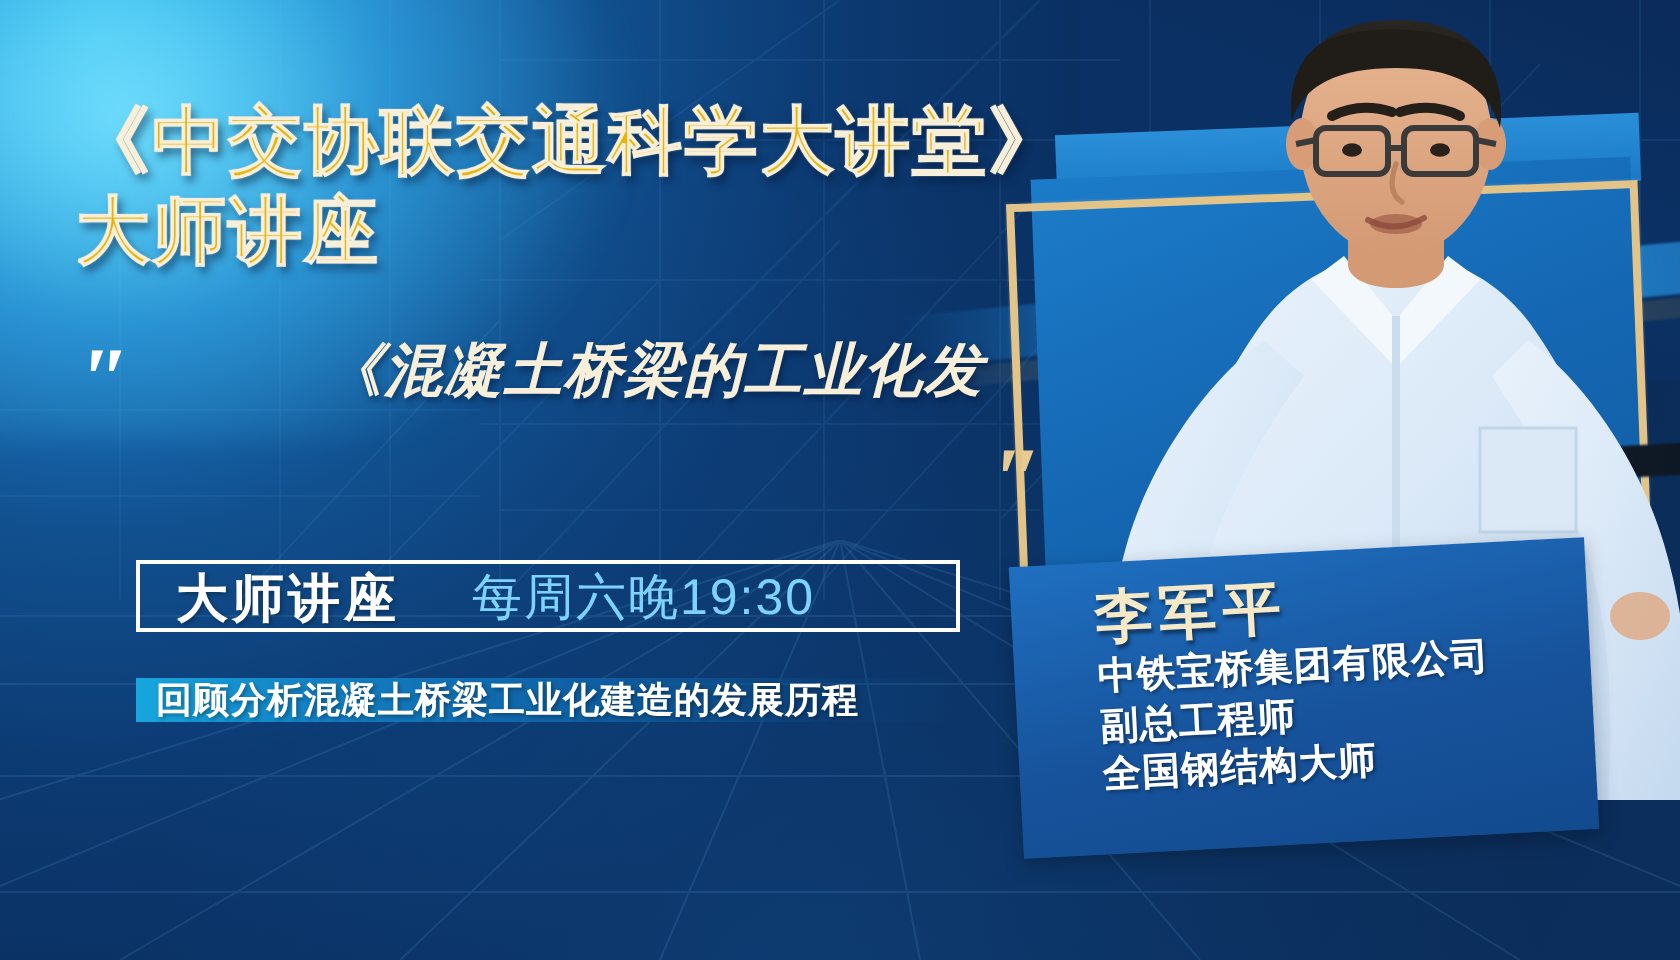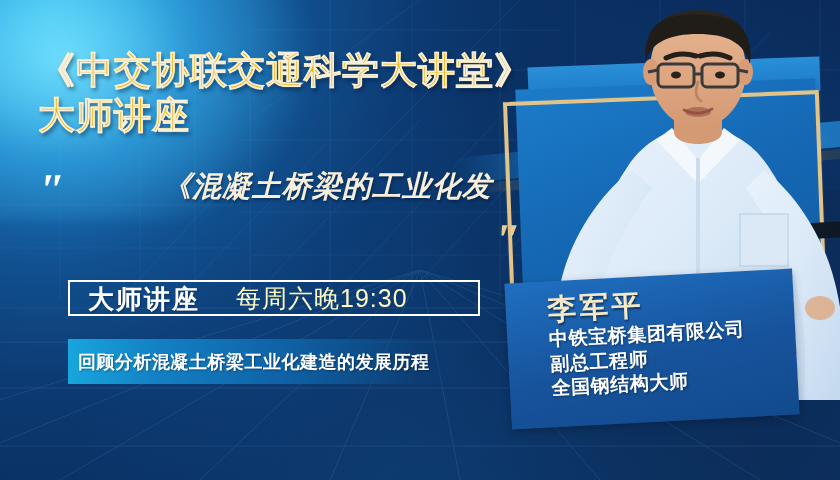--- a/index.html
+++ b/index.html
@@ -85,22 +85,22 @@
     text-shadow:1px 2px 3px rgba(0,20,50,.5);}
 
   
   .lecbar{position:absolute;left:68px;top:280px;height:36px;width:412px;
     border:2px solid #ffffff;display:flex;align-items:flex-start;}
   .lec-a{display:flex;align-items:center;padding:0 18px;
     font-size:26px;font-weight:bold;color:#ffffff;letter-spacing:2px;
     text-shadow:1px 1px 2px rgba(0,0,0,.3);}
   .lec-div{width:2px;background:#ffffff;margin:3px 0;}
   .lec-b{display:flex;align-items:center;padding:0 16px;
-    font-size:25px;color:#fef9c3;letter-spacing:1px;}
-  .subbar{position:absolute;left:68px;top:339px;height:45px;width:412px;
+    font-size:25px;color:#7dd3fc;letter-spacing:1px;}
+  .subbar{position:absolute;left:68px;top:339px;height:22px;width:412px;
     background:linear-gradient(90deg,#17a6dd 0%,#1380c4 22%,#0e5fa2 55%,rgba(12,70,125,.35) 85%,rgba(12,70,125,0) 100%);
     display:flex;align-items:center;padding-left:10px;}
   .subbar span{font-size:18px;font-weight:bold;color:#ffffff;letter-spacing:.5px;
     text-shadow:1px 1px 2px rgba(0,0,0,.35);}
 </style>
 </head>
 <body>
 
 <div class="stage">
 

